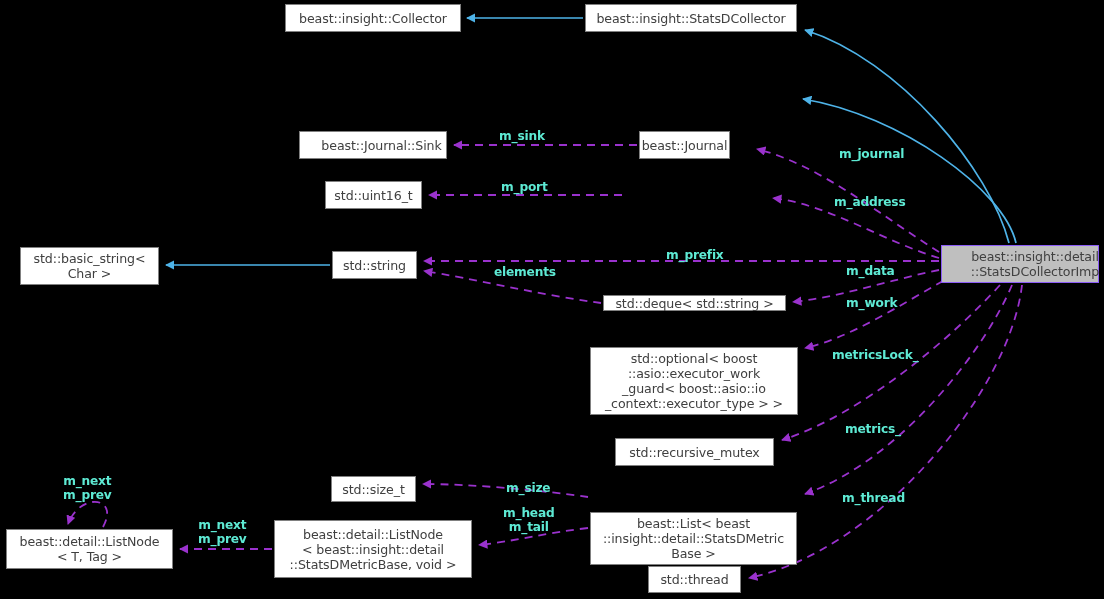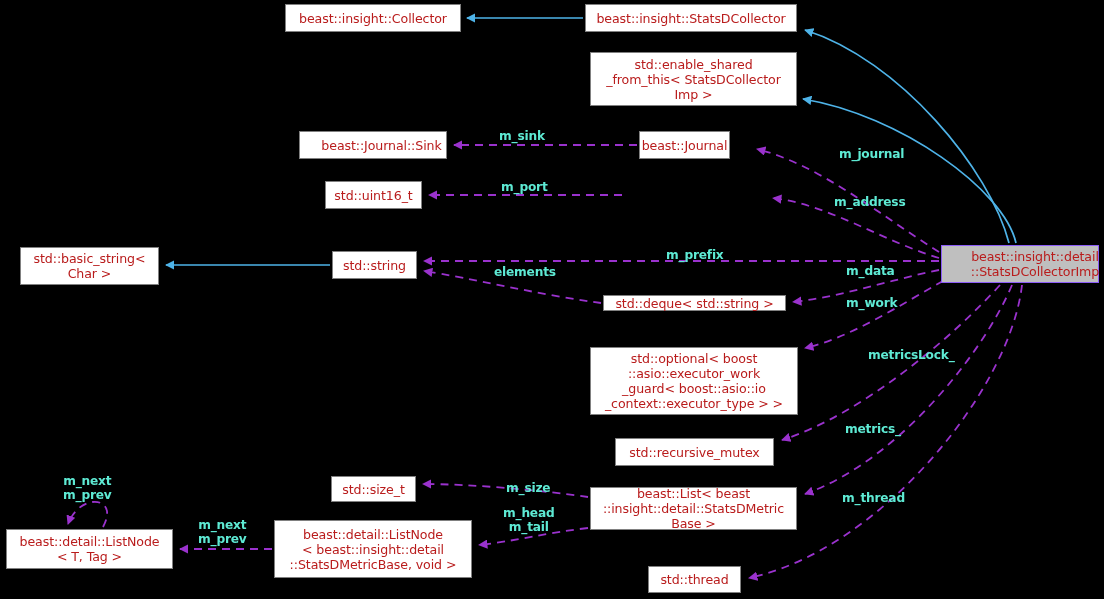--- a/index.html
+++ b/index.html
@@ -18,21 +18,21 @@
     position: absolute;
     left: 0; top: 0;
     width: 1104px; height: 599px;
     pointer-events: none;
   }
   .node {
     position: absolute;
     box-sizing: border-box;
     background: #ffffff;
     border: 1px solid #808080;
-    color: #b91c1c;
+    color: #404040;
     font-size: 12.6px;
     line-height: 15px;
     text-align: center;
     display: flex;
     align-items: center;
     justify-content: center;
     white-space: pre-line;
     padding: 1px 3px;
     letter-spacing: -0.1px;
   }
@@ -107,57 +107,54 @@
       <path d="M 588 528 C 545 533 510 542 479 545" marker-end="url(#arrowPurple)"></path>
 
       <path d="M 272 549 L 180 549" marker-end="url(#arrowPurple)"></path>
 
       <path d="M 103 527 C 120 496 80 492 68 524" marker-end="url(#arrowPurple)"></path>
     </g>
   </svg>
 
   <div class="node" style="left:285px;top:4px;width:176px;height:28px;">beast::insight::Collector</div>
   <div class="node" style="left:585px;top:4px;width:212px;height:28px;">beast::insight::StatsDCollector</div>
-  <div class="node" style="left:590px;top:52px;width:207px;height:54px;">std::enable_shared
-_from_this&lt; StatsDCollector
-Imp &gt;</div>
   <div class="node" style="left:299px;top:131px;width:148px;height:28px;padding-left:20px;">beast::Journal::Sink</div>
   <div class="node" style="left:639px;top:131px;width:91px;height:28px;">beast::Journal</div>
   <div class="node" style="left:325px;top:181px;width:97px;height:28px;">std::uint16_t</div>
   <div class="node" style="left:20px;top:247px;width:139px;height:38px;">std::basic_string&lt;
 Char &gt;</div>
   <div class="node" style="left:332px;top:251px;width:85px;height:28px;">std::string</div>
   <div class="node focus" style="left:941px;top:245px;width:158px;height:38px;">beast::insight::detail
 ::StatsDCollectorImp</div>
   <div class="node" style="left:603px;top:295px;width:183px;height:16px;">std::deque&lt; std::string &gt;</div>
   <div class="node" style="left:590px;top:347px;width:208px;height:68px;">std::optional&lt; boost
 ::asio::executor_work
 _guard&lt; boost::asio::io
 _context::executor_type &gt; &gt;</div>
   <div class="node" style="left:615px;top:438px;width:159px;height:28px;">std::recursive_mutex</div>
   <div class="node" style="left:331px;top:476px;width:85px;height:26px;">std::size_t</div>
-  <div class="node" style="left:590px;top:487px;width:207px;height:43px;">beast::List&lt; beast
+  <div class="node" style="left:590px;top:512px;width:207px;height:53px;">beast::List&lt; beast
 ::insight::detail::StatsDMetric
 Base &gt;</div>
   <div class="node" style="left:6px;top:529px;width:167px;height:40px;">beast::detail::ListNode
 &lt; T, Tag &gt;</div>
   <div class="node" style="left:274px;top:520px;width:198px;height:58px;">beast::detail::ListNode
 &lt; beast::insight::detail
 ::StatsDMetricBase, void &gt;</div>
   <div class="node" style="left:648px;top:566px;width:93px;height:27px;">std::thread</div>
 
   <div class="edge-label" style="left:499px;top:129px;">m_sink</div>
   <div class="edge-label" style="left:839px;top:147px;">m_journal</div>
   <div class="edge-label" style="left:501px;top:180px;">m_port</div>
   <div class="edge-label" style="left:834px;top:195px;">m_address</div>
   <div class="edge-label" style="left:666px;top:248px;">m_prefix</div>
   <div class="edge-label" style="left:494px;top:265px;">elements</div>
   <div class="edge-label" style="left:846px;top:264px;">m_data</div>
   <div class="edge-label" style="left:846px;top:296px;">m_work</div>
-  <div class="edge-label" style="left:832px;top:348px;margin-left:36px;">metricsLock_</div>
+  <div class="edge-label" style="left:832px;top:348px;">metricsLock_</div>
   <div class="edge-label" style="left:845px;top:422px;">metrics_</div>
   <div class="edge-label" style="left:506px;top:481px;">m_size</div>
   <div class="edge-label" style="left:842px;top:491px;">m_thread</div>
   <div class="edge-label" style="left:503px;top:506px;">m_head
 m_tail</div>
   <div class="edge-label" style="left:63px;top:474px;">m_next
 m_prev</div>
   <div class="edge-label" style="left:198px;top:518px;">m_next
 m_prev</div>
 

